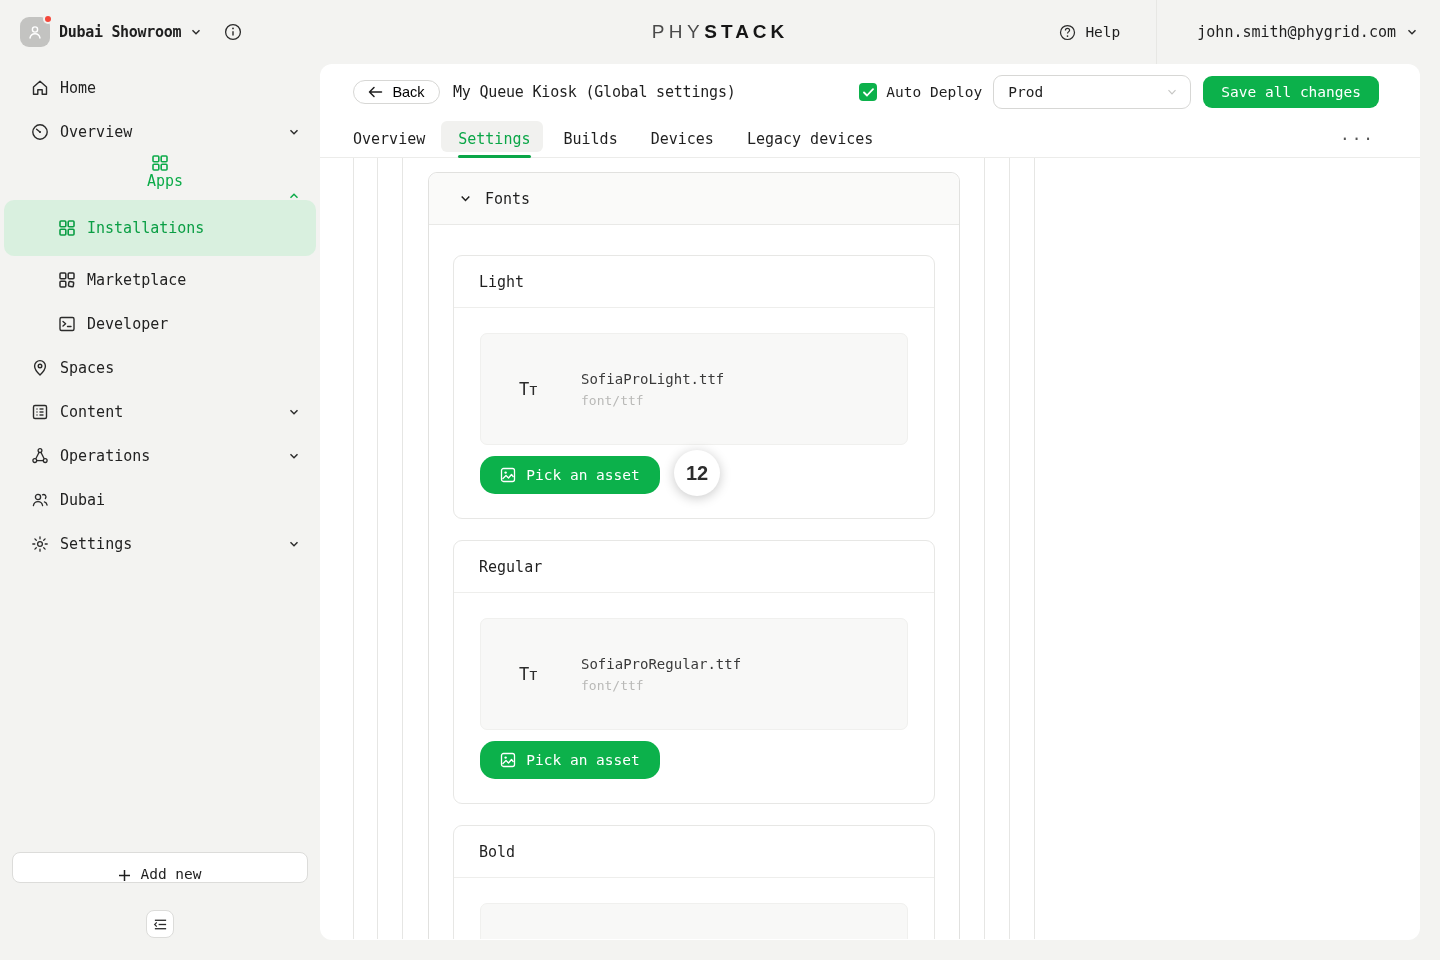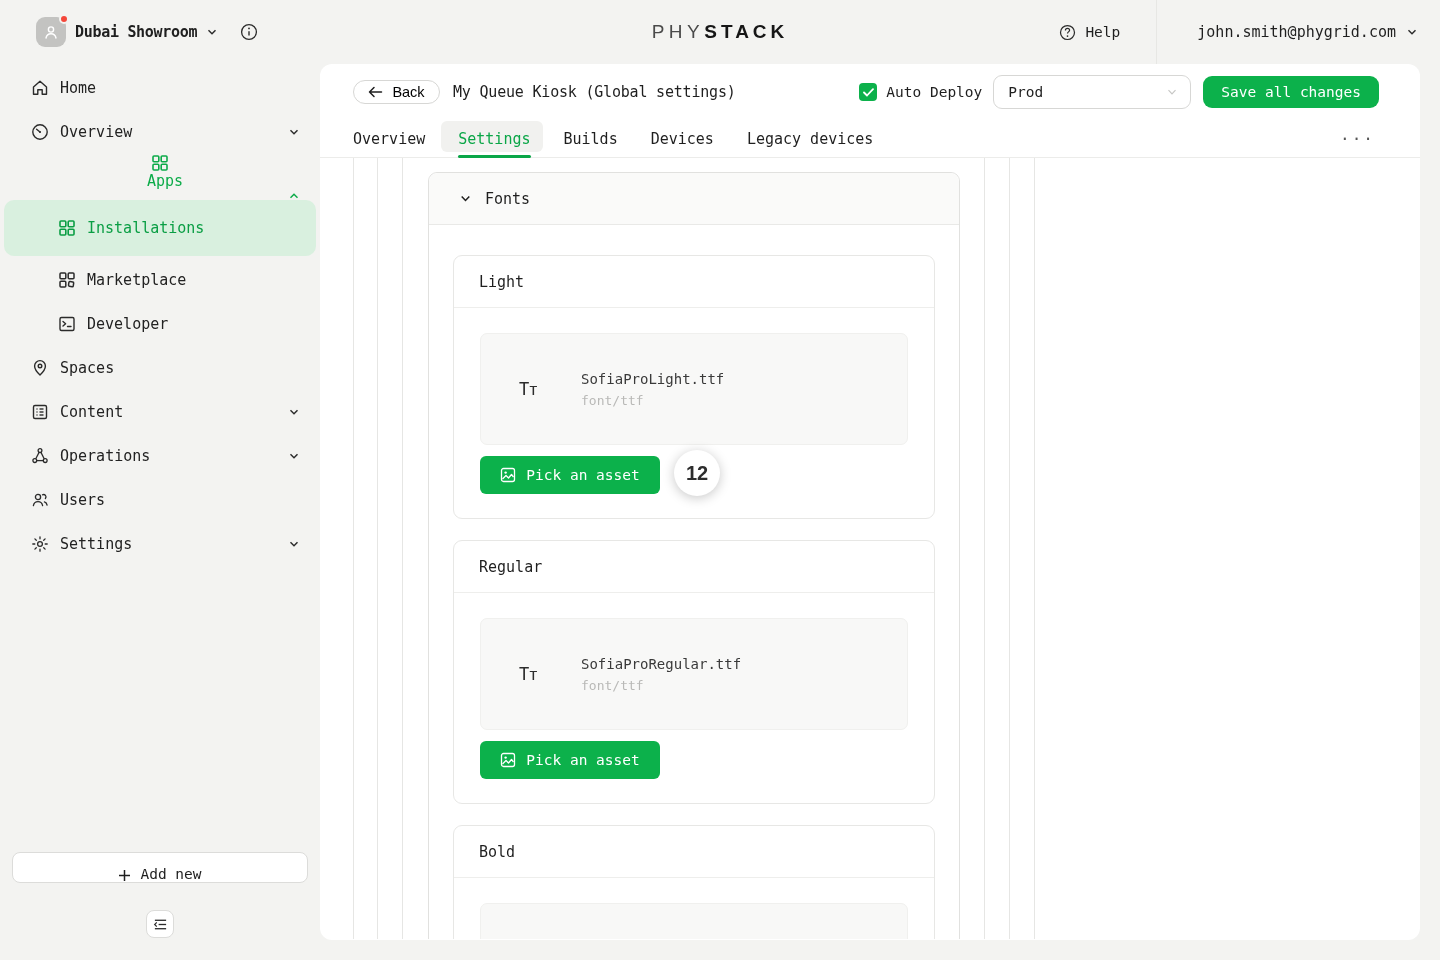--- a/index.html
+++ b/index.html
@@ -8,21 +8,21 @@
     background:#f3f3f1;
     font-family:"DejaVu Sans Mono","Liberation Mono",monospace;
     color:#1f1f1f;
     overflow:hidden;
     position:relative;
   }
   svg { display:block; }
 
   
   .topbar { position:absolute; top:0; left:0; width:1440px; height:64px; display:flex; align-items:center; }
-  .org-switcher { display:flex; align-items:center; gap:9px; margin-left:36px; cursor:pointer; }
+  .org-switcher { display:flex; align-items:center; gap:9px; margin-left:20px; cursor:pointer; }
   .avatar { position:relative; width:30px; height:30px; border-radius:9px; background:#c3c3c1; display:flex; align-items:center; justify-content:center; }
   .avatar .dot { position:absolute; top:-3px; right:-3px; width:10px; height:10px; border-radius:50%; background:#f4473a; border:2px solid #f3f3f1; }
   .org-name { font-size:15px; font-weight:700; letter-spacing:-0.3px; }
   .icon-btn { display:flex; align-items:center; justify-content:center; cursor:pointer; color:#2b2b2b; }
   .info-btn { margin-left:22px; }
   .brand { position:absolute; left:50%; top:0; height:64px; transform:translateX(-50%); display:flex; align-items:center; font-family:"Liberation Sans",sans-serif; user-select:none; }
   .brand-thin { font-weight:300; font-size:19px; letter-spacing:4.5px; color:#4a4a4a; }
   .brand-bold { font-weight:700; font-size:19px; letter-spacing:4px; color:#161616; }
   .topbar-right { margin-left:auto; display:flex; align-items:center; height:64px;justify-content:center; }
   .help-btn { display:flex; align-items:center; gap:9px; font-size:14.5px; cursor:pointer; margin-right:36px; }
@@ -77,21 +77,21 @@
 
   .weight-card { border:1px solid #e7e7e5; border-radius:9px; margin-bottom:21px; background:#fff; }
   .weight-card:last-child { margin-bottom:0; }
   .wc-head { height:52px; display:flex; align-items:center; padding-left:25px; font-size:15px; border-bottom:1px solid #eeeeec; }
   .wc-body { padding:25px 26px 24px 26px; position:relative; }
   .asset-tile { height:112px; background:#f8f8f7; border:1px solid #f0f0ee; border-radius:7px; display:flex; align-items:center; padding-left:38px; }
   .tile-icon { width:26px; font-size:17px; color:#2d2d2d; letter-spacing:-1px; }
   .tile-text { margin-left:36px; }
   .tile-file { font-size:14px; color:#3a3a3a; }
   .tile-type { font-size:13px; color:#b9b9b7; margin-top:6px; }
-  .pick-btn { margin-top:11px; width:180px; height:38px; background:var(--accent); border:none; border-radius:6px; color:#fff; font-family:inherit; font-size:14.5px; display:flex; align-items:center; justify-content:center; gap:10px; cursor:pointer; }
+  .pick-btn { margin-top:11px; width:180px; height:38px; background:var(--accent); border:none; border-radius:15px; color:#fff; font-family:inherit; font-size:14.5px; display:flex; align-items:center; justify-content:center; gap:10px; cursor:pointer; }
   .step-badge { position:absolute; left:220px; top:142px; width:46px; height:46px; border-radius:50%; background:#fff; box-shadow:0 2px 12px rgba(0,0,0,0.22); display:flex; align-items:center; justify-content:center; font-family:"Liberation Sans",sans-serif; font-weight:700; font-size:20px; color:#2d2d2d; z-index:5; }
 </style>
 </head>
 <body>
 
 <div class="topbar">
   <div class="org-switcher">
     <div class="avatar">
       <svg width="16" height="16" viewBox="0 0 16 16">
           <circle cx="8" cy="5.5" r="2.6" fill="none" stroke="#fff" stroke-width="1.4"></circle>
@@ -256,21 +256,21 @@
   </div>
   <div class="nav-item">
     <span class="nav-icon">
         <svg width="18" height="18" viewBox="0 0 18 18">
           <circle cx="7" cy="6" r="2.6" fill="none" stroke="currentColor" stroke-width="1.3"></circle>
           <path d="M2.4 14.6c.5-2.8 2.3-4 4.6-4s4.1 1.2 4.6 4" fill="none" stroke="currentColor" stroke-width="1.3" stroke-linecap="round"></path>
           <path d="M11.5 3.8a2.4 2.4 0 012.9 3.7" fill="none" stroke="currentColor" stroke-width="1.3" stroke-linecap="round"></path>
           <path d="M13.4 10.8c1.5.4 2.4 1.5 2.7 3.4" fill="none" stroke="currentColor" stroke-width="1.3" stroke-linecap="round"></path>
         </svg>
       </span>
-    <span>Users</span>
+    <span>Dubai</span>
   </div>
   <div class="nav-item">
     <span class="nav-icon">
         <svg width="18" height="18" viewBox="0 0 18 18">
           <circle cx="9" cy="9" r="2.4" fill="none" stroke="currentColor" stroke-width="1.3"></circle>
           <path d="M9 1.8v2M9 14.2v2M1.8 9h2M14.2 9h2M3.9 3.9l1.4 1.4M12.7 12.7l1.4 1.4M14.1 3.9l-1.4 1.4M5.3 12.7l-1.4 1.4" stroke="currentColor" stroke-width="1.3" stroke-linecap="round"></path>
         </svg>
       </span>
     <span>Settings</span>
     <span class="chev">

